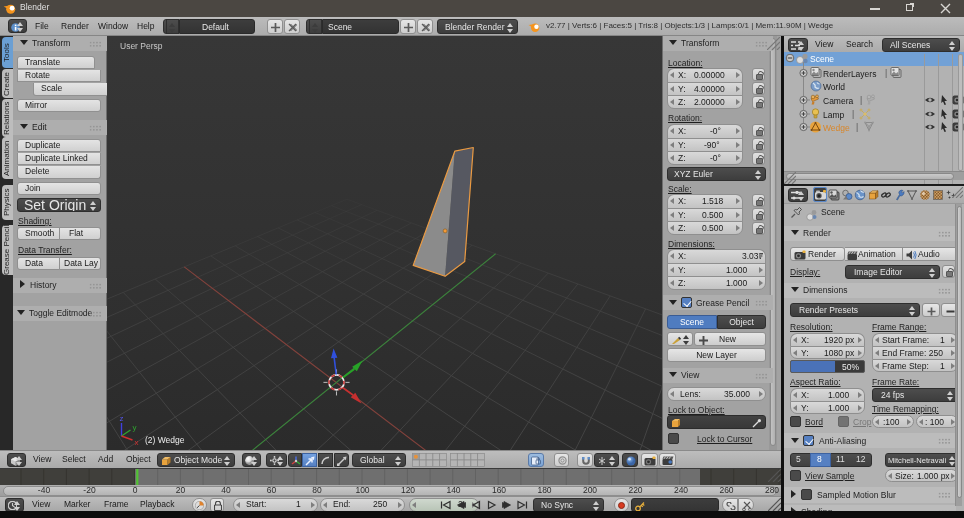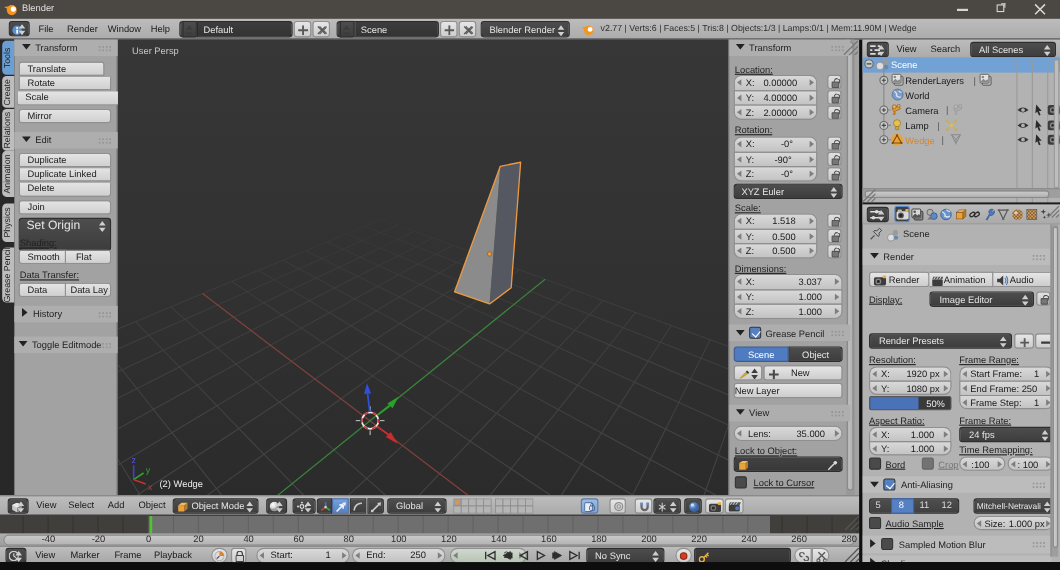--- a/index.html
+++ b/index.html
@@ -78,21 +78,21 @@
  <div class="abs darkbtn" style="left:163px;top:2px;width:15px;height:15px;border-radius:3px 0 0 3px">
         <svg class="abs" style="left:2.5px;top:3px" width="9" height="9">
           <rect x="0" y="0" width="4" height="9" fill="#e0e0e0"></rect>
           <rect x="5" y="0" width="4" height="5.5" fill="#909090"></rect>
           <rect x="5" y="6.5" width="4" height="2.5" fill="#e0e0e0"></rect>
         </svg>
       </div>
  <div class="abs darkbtn" style="left:166px;top:2px;width:13px;height:15px;border-radius:0">
         <span class="updn dk" style="right:2px;top:2.5px"></span>
       </div>
- <div class="abs" style="left:179px;top:2px;width:87px;height:15px;background:linear-gradient(#3d3d3d,#333);border:1px solid #2a2a2a;border-radius:0 3px 3px 0;color:#e8e8e8;font-size:8.5px;line-height:14px;padding-left:5px">Default</div>
+ <div class="abs" style="left:179px;top:2px;width:76px;height:15px;background:linear-gradient(#3d3d3d,#333);border:1px solid #2a2a2a;border-radius:0 3px 3px 0;color:#e8e8e8;font-size:8.5px;line-height:14px;padding-left:22px">Default</div>
  <div class="abs litebtn" style="left:267px;top:2px;width:16px;height:15px">
         <svg class="abs" style="left:3px;top:3px" width="9" height="9">
           <path d="M4.5,0 V9 M0,4.5 H9" stroke="#5a5a5a" stroke-width="1.7"></path>
         </svg>
       </div>
  <div class="abs litebtn" style="left:284px;top:2px;width:16px;height:15px">
         <svg class="abs" style="left:3px;top:3px" width="9" height="9">
           <path d="M1,1 L8,8 M8,1 L1,8" stroke="#5a5a5a" stroke-width="1.3"></path>
           <path d="M1,1 L8,8 M8,1 L1,8" stroke="#5a5a5a" stroke-width="1" transform="translate(1.5,0)"></path>
         </svg>
@@ -144,28 +144,28 @@
         <span>Physics</span>
       </div>
  <div class="vtab" style="top:189px;height:50px">
         <span>Grease Pencil</span>
       </div>
 </div>
 <div class="abs tshelf">
  <div class="phead" style="top:0;width:94px;height:15px;line-height:15px;padding-left:7px"><span class="tri"></span>Transform<span class="dots"></span></div>
  <div class="tsbtn" style="left:4px;top:20px;width:78px;height:12.5px;border-radius:3px 3px 0 0">Translate</div>
  <div class="tsbtn" style="left:4px;top:33.5px;width:84px;height:12.5px;border-top:none">Rotate</div>
- <div class="tsbtn" style="left:2px;top:47px;width:102px;height:13px;border-top:none;border-radius:0 0 3px 3px">Scale</div>
+ <div class="tsbtn" style="left:20px;top:47px;width:102px;height:13px;border-top:none;border-radius:0 0 3px 3px">Scale</div>
  <div class="tsbtn" style="left:4px;top:63px;width:84px;height:13px;border-radius:3px">Mirror</div>
  <div class="phead" style="top:84px;width:94px;height:15px;line-height:15px;padding-left:7px"><span class="tri"></span>Edit<span class="dots"></span></div>
  <div class="tsbtn" style="left:4px;top:103px;width:84px;height:12.5px;border-radius:3px 3px 0 0">Duplicate</div>
  <div class="tsbtn" style="left:4px;top:116.5px;width:84px;height:12.5px;border-top:none">Duplicate Linked</div>
  <div class="tsbtn" style="left:4px;top:130px;width:84px;height:13px;border-top:none;border-radius:0 0 3px 3px">Delete</div>
  <div class="tsbtn" style="left:4px;top:146px;width:84px;height:13px;border-radius:3px">Join</div>
- <div class="abs darkbtn" style="left:4px;top:162px;width:84px;height:30px;line-height:13px;padding-left:6px;font-size:11px">Set Origin<span class="updn" style="right:3px;top:2px"></span></div>
+ <div class="abs darkbtn" style="left:4px;top:162px;width:84px;height:14px;line-height:13px;padding-left:6px;font-size:14px">Set Origin<span class="updn" style="right:3px;top:2px"></span></div>
  <div class="lbl" style="left:5px;top:180px">Shading:</div>
  <div class="tsbtn" style="left:4px;top:191px;width:43px;height:13px;border-radius:3px 0 0 3px">Smooth</div>
  <div class="tsbtn" style="left:47px;top:191px;width:41px;height:13px;border-left:none;border-radius:0 3px 3px 0;padding-left:9px">Flat</div>
  <div class="lbl" style="left:5px;top:209px">Data Transfer:</div>
  <div class="tsbtn" style="left:4px;top:221px;width:43px;height:13px;border-radius:3px 0 0 3px">Data</div>
  <div class="tsbtn" style="left:47px;top:221px;width:41px;height:13px;border-left:none;border-radius:0 3px 3px 0;padding-left:4px">Data Lay</div>
  <div class="phead" style="top:242px;width:94px;height:15px;line-height:15px;padding-left:7px"><span class="trir"></span>History<span class="dots"></span></div>
  <div class="phead" style="top:270px;width:94px;height:15px;line-height:15px;padding-left:4px"><span class="tri"></span>Toggle Editmode<span class="dots"></span></div>
 </div>
 <div class="abs vp" style="overflow:hidden">
@@ -534,21 +534,21 @@
         <span class="vl" style="left:34px;top:1px">0.500</span>
         <span class="arrR"></span>
       </div>
  <div class="lock" style="left:89px;top:158px"></div>
       <div class="lock" style="left:89px;top:172px"></div>
       <div class="lock" style="left:89px;top:186px"></div>
  <div class="lbl" style="left:5px;top:203px">Dimensions:</div>
  <div class="num" style="left:4px;top:213px;width:99px;height:13.5px;border-radius:7px 7px 0 0;border-bottom:none">
         <span class="arrL"></span>
         <span class="vl" style="left:10px;top:1px">X:</span>
-        <span class="vl" style="left:58px;top:1px">3.037</span>
+        <span class="vl" style="left:74px;top:1px">3.037</span>
         <span class="arrR"></span>
       </div>
  <div class="num" style="left:4px;top:226.5px;width:99px;height:13.5px;border-radius:0;border-bottom:none">
         <span class="arrL"></span>
         <span class="vl" style="left:10px;top:1px">Y:</span>
         <span class="vl" style="left:58px;top:1px">1.000</span>
         <span class="arrR"></span>
       </div>
  <div class="num" style="left:4px;top:240px;width:99px;height:14px;border-radius:0 0 7px 7px">
         <span class="arrL"></span>
@@ -562,42 +562,42 @@
  <div class="abs litebtn" style="left:4px;top:296px;width:26px;height:14px">
         <svg class="abs" style="left:3px;top:2px" width="10" height="10">
           <path d="M1,9 L7,3 L9,5 L3,9 Z" fill="#caa23a"></path>
           <path d="M7,3 L8.2,1.8 L10,3.6 L9,5 Z" fill="#333"></path>
         </svg>
         <span class="updn dk" style="right:2px;top:2px"></span>
       </div>
  <div class="abs litebtn" style="left:31px;top:296px;width:72px;height:14px;line-height:13px"><svg class="abs" style="left:4px;top:2.5px" width="9" height="9">
           <path d="M4.5,0 V9 M0,4.5 H9" stroke="#4a4a4a" stroke-width="1.9"></path>
         </svg><span style="margin-left:24px">New</span></div>
- <div class="abs litebtn" style="left:4px;top:312px;width:99px;height:14px;line-height:13px">New Layer</div>
+ <div class="abs litebtn" style="left:4px;top:312px;width:99px;height:14px;text-align:center;line-height:13px">New Layer</div>
  <div class="phead" style="top:332px;width:110px;height:15px;line-height:15px;padding-left:6px"><span class="tri"></span>View<span class="dots"></span></div>
  <div class="num" style="left:4px;top:351px;width:99px;height:14px;border-radius:7px">
         <span class="arrL"></span>
         <span class="vl" style="left:12px;top:1px">Lens:</span>
         <span class="vl" style="left:56px;top:1px">35.000</span>
         <span class="arrR"></span>
       </div>
  <div class="lbl" style="left:5px;top:369px">Lock to Object:</div>
  <div class="abs" style="left:4px;top:379px;width:99px;height:14px;background:linear-gradient(#424242,#383838);border:1px solid #2c2c2c;border-radius:3px">
         <svg class="abs" style="left:3px;top:2px" width="10" height="10">
           <rect x="1" y="3" width="6" height="6" fill="#e8a33d"></rect>
           <path d="M1,3 L4,1 L9,1 L7,3 Z" fill="#f0b95e"></path>
           <path d="M7,3 L9,1 L9,7 L7,9 Z" fill="#b87d28"></path>
         </svg>
         <svg class="abs" style="right:3px;top:2px" width="10" height="10">
           <path d="M1,9 L5,5 M5,5 L6.5,3.5 M6,2 L8,4" stroke="#ddd" stroke-width="1.3"></path>
           <circle cx="7.5" cy="2.5" r="1.5" fill="#ddd"></circle>
         </svg>
       </div>
  <div class="chk" style="left:5px;top:397px"></div>
- <div class="lbl" style="left:22px;top:398px">Lock to Cursor</div>
+ <div class="lbl" style="left:34px;top:398px">Lock to Cursor</div>
 </div>
 <div class="abs v3dh">
  <div class="abs darkbtn" style="left:7px;top:1.5px;width:19px;height:14px">
         <svg class="abs" style="left:2.5px;top:3px" width="9" height="9">
           <path d="M4.5,0 L9,2.2 L9,6.3 L4.5,8.8 L0,6.3 L0,2.2 Z" fill="#c8c8c8"></path>
           <path d="M4.5,0 L9,2.2 L4.5,4.5 L0,2.2 Z" fill="#e8e8e8"></path>
           <path d="M4.5,4.5 L9,2.2 L9,6.3 L4.5,8.8 Z" fill="#8f8f8f"></path>
         </svg>
         <span class="updn" style="right:2px"></span>
       </div>
@@ -1161,20 +1161,21 @@
             <path d="M0.5,4 L9.5,4 L10.5,1.5 L1.5,1.5 Z" fill="#555"></path>
             <path d="M2,3.8 L3.5,1.6 M4.5,3.8 L6,1.6 M7,3.8 L8.5,1.6" stroke="#ddd" stroke-width="0.9"></path>
           </svg><span style="margin-left:13px">Animation</span></div>
   <div class="abs litebtn" style="left:119px;top:23px;width:55px;height:14px;line-height:13px;border-left:none;border-radius:0 3px 3px 0"><svg class="abs" style="left:3px;top:2px" width="11" height="10">
             <path d="M0.5,3.5 H3 L6,0.5 V9.5 L3,6.5 H0.5 Z" fill="#3c3c3c"></path>
             <path d="M7.5,2.5 Q9.5,5 7.5,7.5 M8.8,1 Q11.5,5 8.8,9" stroke="#4a7ac0" stroke-width="1" fill="none"></path>
           </svg><span style="margin-left:15px">Audio</span></div>
   <span class="lbl" style="left:6px;top:43px">Display:</span>
   <div class="abs darkbtn" style="left:61px;top:41px;width:95px;height:14px;line-height:13px;padding-left:8px">Image Editor<span class="updn" style="right:3px;top:2px"></span></div>
   <div class="lock" style="left:158px;top:41px"></div>
+  <div class="phead" style="top:59px;width:172px;height:15px;line-height:15px;padding-left:7px;background:#bcbcbc"><span class="tri"></span>Dimensions<span class="dots"></span></div>
   <div class="abs darkbtn" style="left:6px;top:79px;width:130px;height:14px;line-height:13px;padding-left:8px">Render Presets<span class="updn" style="right:3px;top:2px"></span></div>
   <div class="abs litebtn" style="left:138px;top:79px;width:18px;height:14px">
           <svg class="abs" style="left:4px;top:2.5px" width="9" height="9">
             <path d="M4.5,0.5 V8.5 M0.5,4.5 H8.5" stroke="#5a5a5a" stroke-width="1.7"></path>
           </svg>
         </div>
   <div class="abs litebtn" style="left:157px;top:79px;width:17px;height:14px">
           <svg class="abs" style="left:3.5px;top:2.5px" width="9" height="9">
             <path d="M0.5,4.5 H8.5" stroke="#3a3a3a" stroke-width="2"></path>
           </svg>
@@ -1246,21 +1247,21 @@
         </div>
   <div class="phead" style="top:209px;width:172px;height:15px;line-height:15px;padding-left:7px;background:#bcbcbc"><span class="tri"></span><span class="chk on" style="position:relative;display:inline-block;top:2px;margin-right:5px"></span>Anti-Aliasing<span class="dots"></span></div>
   <div class="abs" style="left:6px;top:229px;width:82px;height:14px;background:linear-gradient(#4e4e4e,#404040);border:1px solid #2e2e2e;border-radius:3px"></div>
   <div class="abs" style="left:26px;top:229px;width:21px;height:14px;background:#5680c2;border:1px solid #3d62a0"></div>
   <span class="abs" style="left:12px;top:230px;font-size:8.5px;color:#ddd">5</span>
   <span class="abs" style="left:33px;top:230px;font-size:8.5px;color:#fff">8</span>
   <span class="abs" style="left:52px;top:230px;font-size:8.5px;color:#ddd">11</span>
   <span class="abs" style="left:72px;top:230px;font-size:8.5px;color:#ddd">12</span>
   <div class="abs darkbtn" style="left:101px;top:229px;width:73px;height:14px;line-height:13px;padding-left:2px;font-size:7.6px">Mitchell-Netravali<span class="updn" style="right:1px;top:2px"></span></div>
   <div class="chk" style="left:6px;top:246px"></div>
-        <span class="lbl" style="left:21px;top:247px">Audio Sample</span>
+        <span class="lbl" style="left:21px;top:247px">View Sample</span>
   <div class="num" style="left:101px;top:245px;width:73px;height:13px;border-radius:7px">
           <span class="arrL"></span>
           <span class="vl" style="left:9px;top:0.5px">Size:</span>
           <span class="vl" style="left:31px;top:0.5px">1.000 px</span>
           <span class="arrR"></span>
         </div>
   <div class="phead" style="top:263px;width:172px;height:16px;line-height:16px;padding-left:7px;background:#bcbcbc"><span class="trir"></span><span class="chk" style="position:relative;display:inline-block;top:2px;margin-right:5px"></span>Sampled Motion Blur<span class="dots"></span></div>
   <div class="phead" style="top:281px;width:172px;height:15px;line-height:15px;padding-left:7px;background:#bcbcbc"><span class="trir"></span>Shading<span class="dots"></span></div>
  </div>
  <div class="abs" style="left:171px;top:168px;width:7px;height:302px;background:#9e9e9e;border-left:1px solid #8e8e8e">

